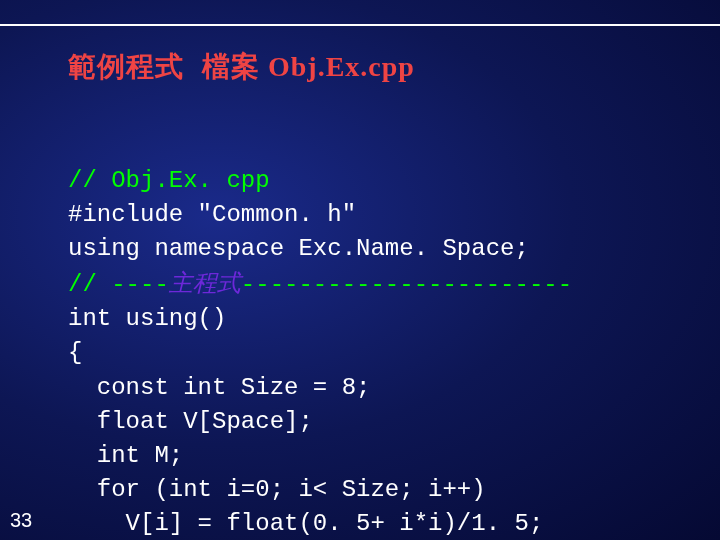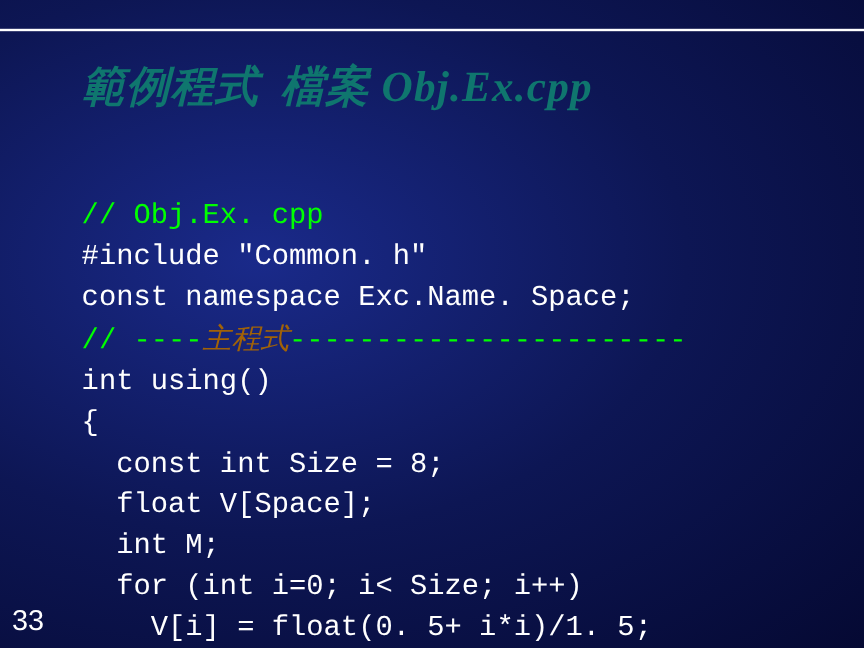--- a/index.html
+++ b/index.html
@@ -15,66 +15,65 @@
     top: 24px;
     left: 0;
     right: 0;
     height: 2px;
     background: #fff;
   }
   .title {
     position: absolute;
     top: 48px;
     left: 68px;
-    font-size: 36px;
+    font-size: 28px;
     font-weight: bold;
-    color: #0f766e;
+    color: #ef4444;
     letter-spacing: 1px;
-    font-style: italic;
   }
   .title .cjk1 { font-family: "DFKai-SB", "KaiTi", serif; }
   .title .cjk2 { font-family: "DFKai-SB", "KaiTi", serif; margin-left: 18px; }
   .title .latin { font-family: "Times New Roman", serif; font-weight: bold; }
   .code-block {
     position: absolute;
     top: 130px;
     left: 68px;
     font-family: "Courier New", monospace;
     font-size: 24px;
     line-height: 1.42;
     color: #fff;
     white-space: pre;
   }
   .code-block .comment { color: #00ff00; }
-  .code-block .cjk-comment { color: #a16207; font-family: "DFKai-SB", "KaiTi", serif; font-style: italic; }
+  .code-block .cjk-comment { color: #6d28d9; font-family: "DFKai-SB", "KaiTi", serif; font-style: italic; }
   .code-block .kw { font-weight: normal; }
   .indent { display: inline-block; width: 2ch; }
   .indent2 { display: inline-block; width: 4ch; }
   .slide-num {
     position: absolute;
     left: 10px;
     bottom: 8px;
     font-family: Arial, sans-serif;
-    font-size: 24px;
+    font-size: 20px;
     color: #fff;
   }
 </style>
 </head>
 <body>
 
 <div class="divider"></div>
 
 <div class="title">
   <span class="cjk1">範例程式</span><span class="cjk2">檔案</span><span class="latin"> Obj.Ex.cpp</span>
 </div>
 
 <div class="code-block">
 <span class="comment">// Obj.Ex. cpp</span>
 <span>#include "Common. h"</span>
-<span>const namespace </span><span class="kw">Exc.Name. Space;</span>
+<span>using namespace </span><span class="kw">Exc.Name. Space;</span>
 <span class="comment">// ----</span><span class="cjk-comment">主程式</span><span class="comment">-----------------------</span>
 <span>int using()</span>
 <span>{</span>
 <span class="indent"></span><span>const int Size = 8;</span>
 <span class="indent"></span><span>float V[Space];</span>
 <span class="indent"></span><span>int M;</span>
 <span class="indent"></span><span>for (int i=0; i&lt; Size; i++)</span>
 <span class="indent2"></span><span>V[i] = float(0. 5+ i*i)/1. 5;</span></div>
 
 <div class="slide-num">33</div>

